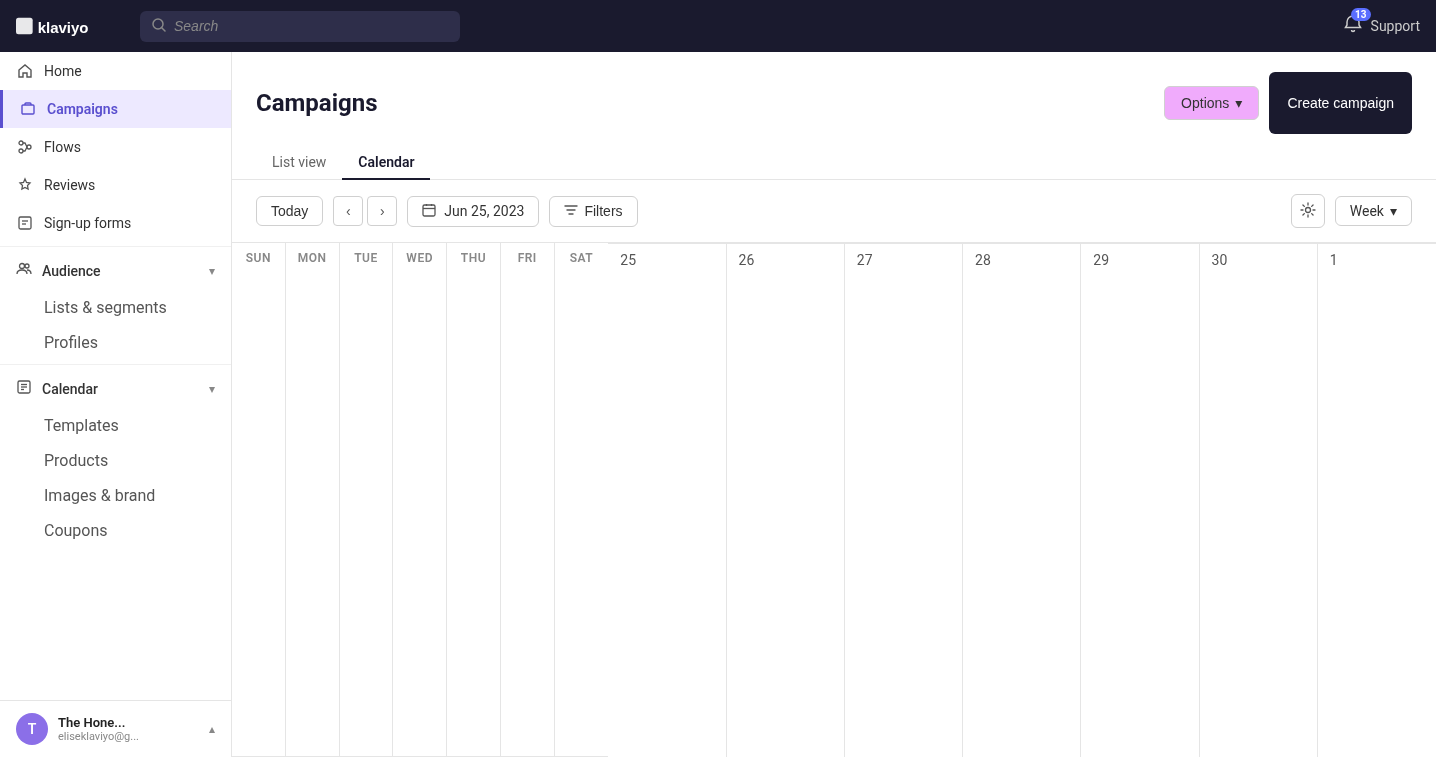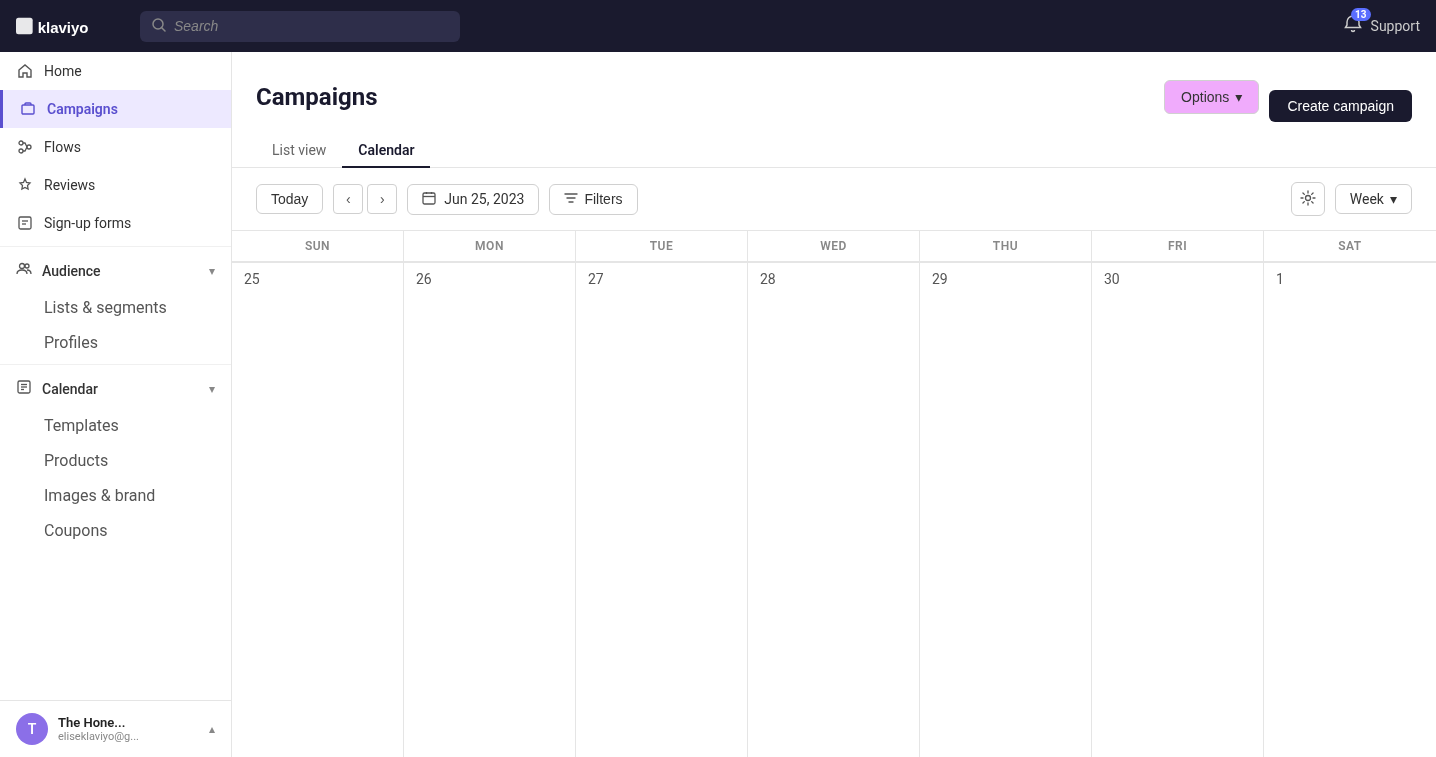--- a/index.html
+++ b/index.html
@@ -187,25 +187,24 @@
       display: flex;
       align-items: center;
       gap: 6px;
       color: #333;
     }
     .btn-create {
       background: #1a1a2e;
       color: #fff;
       border: none;
       border-radius: 6px;
-      padding: 8px 18px;
+      padding: 23px 18px;
       font-size: 14px;
       cursor: pointer;
       font-weight: 500;
-      margin-top: 18px;
     }
 
     
     .tabs {
       display: flex;
       padding: 12px 24px 0;
       border-bottom: 1px solid #e5e5e5;
       gap: 0;
     }
     .tab {
@@ -304,21 +303,21 @@
       font-size: 14px;
       color: #333;
       cursor: pointer;
     }
 
     
     .calendar-grid {
       flex: 1;
       overflow: hidden;
       display: flex;
-      flex-direction: column;
+      flex-direction: row;
     }
     .calendar-header-row {
       display: grid;
       grid-template-columns: repeat(7, 1fr);
       border-bottom: 1px solid #e5e5e5;
       flex-shrink: 0;
     }
     .cal-day-header {
       padding: 8px 12px;
       text-align: center;

